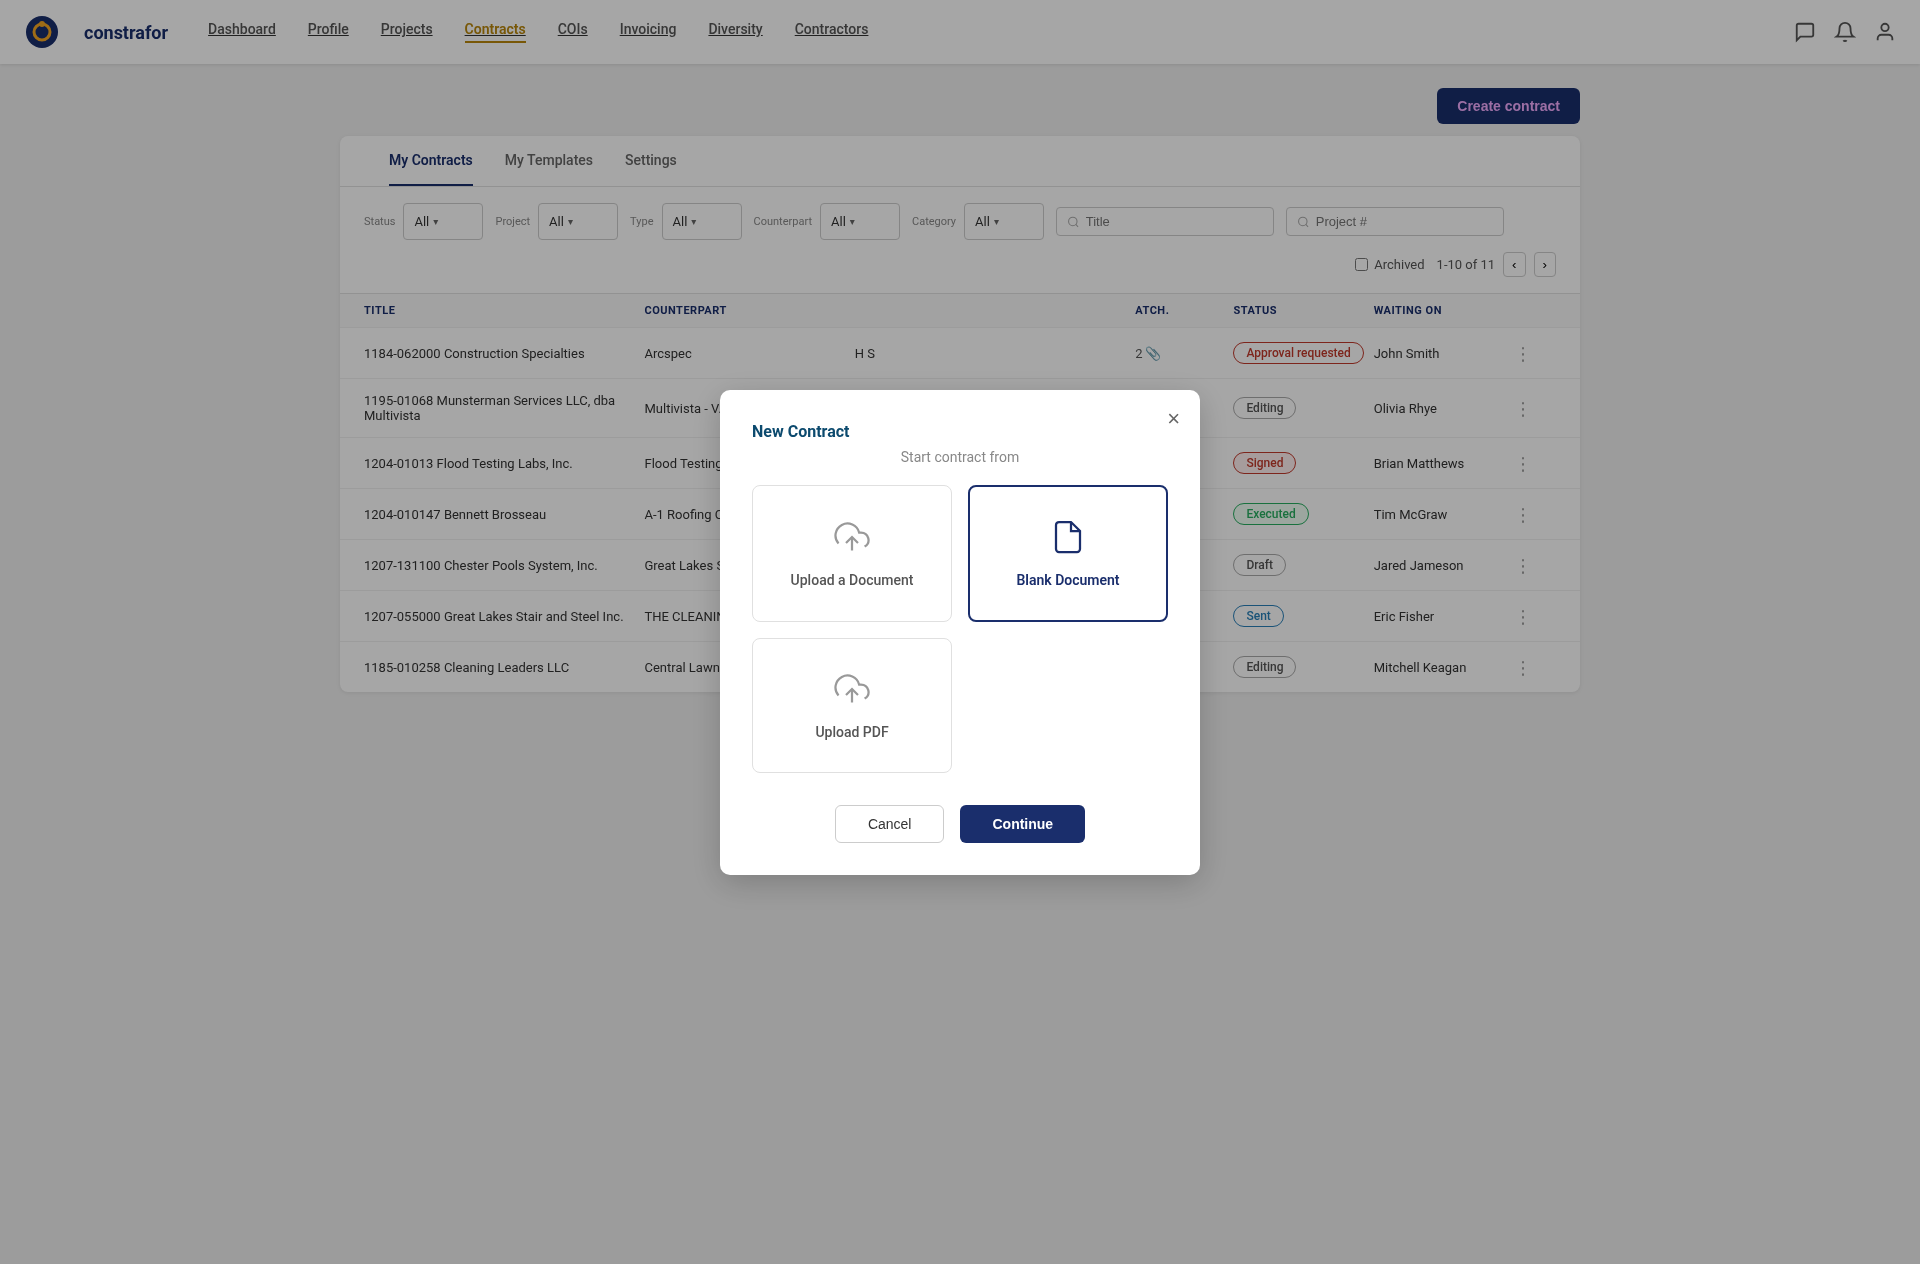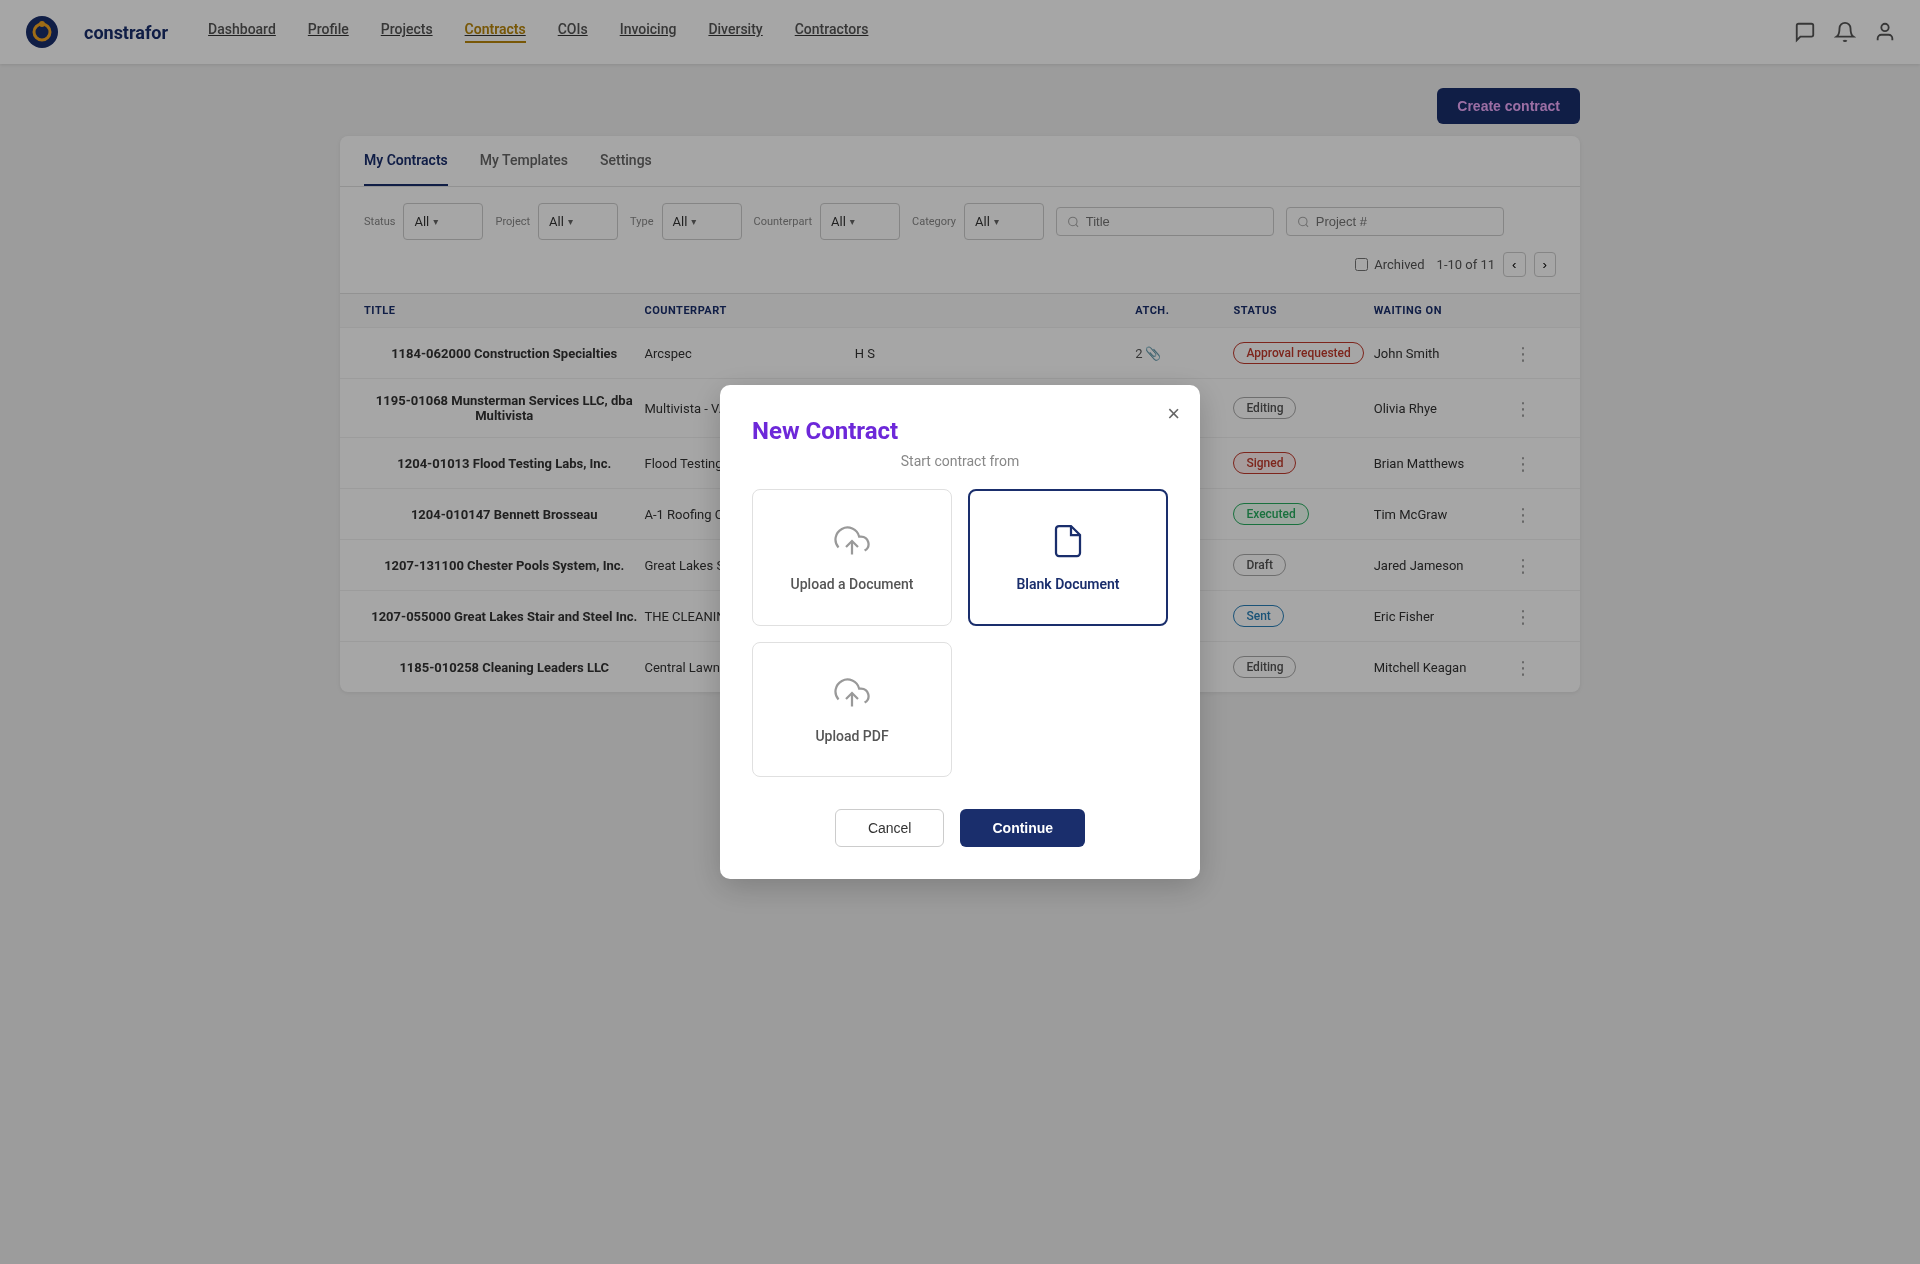--- a/index.html
+++ b/index.html
@@ -15,54 +15,54 @@
     .nav-link.active { color: #b8860b; border-bottom: 2px solid #b8860b; font-weight: 600; }
     .nav-right { display: flex; align-items: center; gap: 18px; }
 
     
     .main { padding: 24px 40px; max-width: 1320px; margin: 0 auto; }
     .card { background: #fff; border-radius: 8px; box-shadow: 0 1px 4px rgba(0,0,0,0.08); }
 
     
     .tabs { display: flex; padding: 0 24px; border-bottom: 1px solid #e0e0e0; gap: 32px; }
     .tab { padding: 16px 0; font-size: 14px; font-weight: 500; color: #666; cursor: pointer; border-bottom: 2px solid transparent; }
-    .tab.active { color: #1a2e6c; border-bottom: 2px solid #1a2e6c; font-weight: 600; }
+    .tab.active { color: #1a2e6c; border-bottom: 2px solid #1a2e6c; font-weight: 600; margin-left: 25px; }
 
     
     .toolbar { padding: 16px 24px; display: flex; align-items: center; gap: 12px; flex-wrap: wrap; }
     .filter-group { display: flex; align-items: center; gap: 8px; }
     .filter-label { font-size: 11px; color: #888; }
     .filter-select { display: flex; align-items: center; gap: 4px; border: 1px solid #ccc; border-radius: 4px; padding: 10px 10px; font-size: 13px; background: #fff; cursor: pointer; color: #333; min-width: 80px; }
     .search-box { display: flex; align-items: center; gap: 6px; border: 1px solid #ccc; border-radius: 4px; padding: 6px 10px; background: #fff; min-width: 160px; }
     .search-box input { border: none; outline: none; font-size: 13px; color: #999; width: 100%; }
     .toolbar-right { margin-left: auto; display: flex; align-items: center; gap: 12px; }
     .archived-check { display: flex; align-items: center; gap: 6px; font-size: 13px; color: #555; }
     .pagination { display: flex; align-items: center; gap: 8px; font-size: 13px; color: #555; }
     .create-btn { background: #1a2e6c; color: #f0abfc; border: none; border-radius: 6px; padding: 10px 20px; font-size: 14px; font-weight: 600; cursor: pointer; white-space: nowrap; }
 
     
     .table-header { display: grid; grid-template-columns: 2fr 1.5fr 1fr 1fr 0.7fr 1fr 1fr 0.3fr; padding: 10px 24px; background: #f9f9f9; border-top: 1px solid #e0e0e0; }
     .table-header-cell { font-size: 11px; font-weight: 700; color: #1a2e6c; text-transform: uppercase; letter-spacing: 0.5px; }
     .table-row { display: grid; grid-template-columns: 2fr 1.5fr 1fr 1fr 0.7fr 1fr 1fr 0.3fr; padding: 14px 24px; border-top: 1px solid #f0f0f0; align-items: center; }
     .cell { font-size: 13px; color: #333; }
-    .cell-title { font-weight: 700; text-align: center; }
+    .cell-title { font-weight: 400; }
     .badge { display: inline-block; padding: 3px 12px; border-radius: 12px; font-size: 12px; font-weight: 500; border: 1px solid; }
     .badge-approval { color: #c0392b; border-color: #c0392b; background: #fff; }
     .badge-editing { color: #555; border-color: #aaa; background: #fff; }
     .badge-signed { color: #c0392b; border-color: #c0392b; background: #fff0f0; }
     .badge-executed { color: #27ae60; border-color: #27ae60; background: #f0fff4; }
     .badge-draft { color: #555; border-color: #aaa; background: #fff; }
     .badge-sent { color: #2980b9; border-color: #2980b9; background: #fff; }
     .atch-cell { display: flex; align-items: center; gap: 4px; font-size: 13px; color: #555; }
     .dots-btn { cursor: pointer; color: #999; font-size: 18px; }
 
     
     .overlay { position: fixed; top: 0; left: 0; width: 100%; height: 100%; background: rgba(0,0,0,0.35); z-index: 100; display: flex; align-items: center; justify-content: center; }
     .modal { background: #fff; border-radius: 10px; width: 480px; padding: 32px; box-shadow: 0 8px 32px rgba(0,0,0,0.2); position: relative; }
-    .modal-title { font-size: 24px; font-weight: 700; color: #6d28d9; margin-bottom: 8px; }
+    .modal-title { font-size: 16px; font-weight: 700; color: #0c4a6e; margin-bottom: 8px; }
     .modal-close { position: absolute; top: 16px; right: 20px; font-size: 22px; color: #666; cursor: pointer; background: none; border: none; }
     .modal-subtitle { text-align: center; font-size: 14px; color: #888; margin-bottom: 20px; }
     .modal-grid { display: grid; grid-template-columns: 1fr 1fr; gap: 16px; margin-bottom: 32px; }
     .modal-option { border: 1px solid #e0e0e0; border-radius: 8px; padding: 32px 16px; display: flex; flex-direction: column; align-items: center; justify-content: center; cursor: pointer; gap: 10px; font-size: 14px; font-weight: 600; color: #333; transition: border-color 0.2s; min-height: 130px; }
     .modal-option.selected { border: 2px solid #1a2e6c; }
     .modal-option.selected .option-text { color: #1a2e6c; }
     .option-icon { font-size: 28px; color: #888; }
     .option-text { text-align: center; color: #1a2e6c; font-weight: 600; }
     .option-text-gray { text-align: center; color: #555; font-weight: 500; }
     .modal-actions { display: flex; gap: 16px; justify-content: center; }

